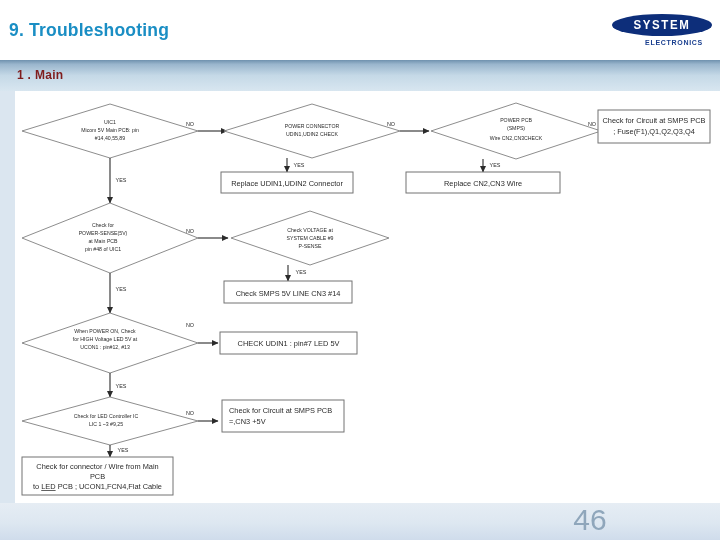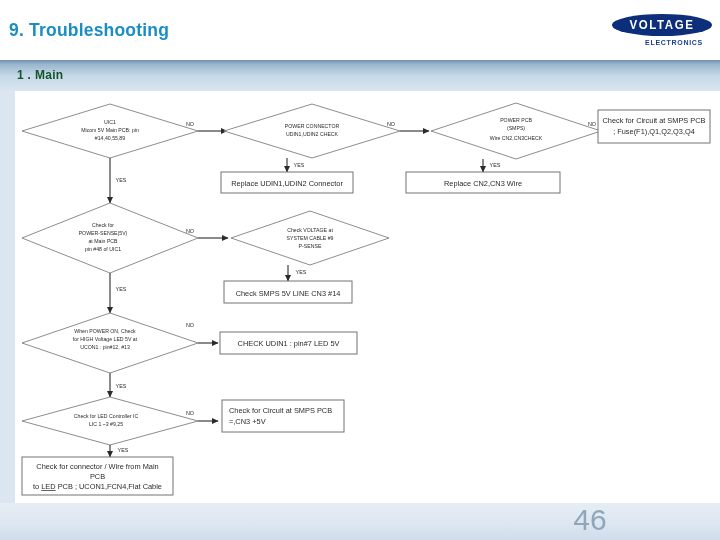--- a/index.html
+++ b/index.html
@@ -34,21 +34,21 @@
     color:#1a3f8f;font-size:7px;font-weight:bold;letter-spacing:.7px;
   }
 
   
   .band{
     position:absolute;left:0;top:60px;width:720px;height:31px;
     background:linear-gradient(to bottom,#6f91ae 0%,#9ab6cd 14%,#c5d9e7 50%,#d8e6f0 100%);
   }
   .band-label{
     position:absolute;left:17px;top:68px;
-    font-size:12px;font-weight:bold;color:#14532d;letter-spacing:.3px;
+    font-size:12px;font-weight:bold;color:#7f1d1d;letter-spacing:.3px;
   }
 
   
   .rail{
     position:absolute;left:0;top:91px;width:15px;height:412px;
     background:#dbe6f0;
   }
   .card{
     position:absolute;left:15px;top:91px;width:705px;height:412px;
     background:#ffffff;
@@ -78,21 +78,21 @@
 </style>
 </head>
 <body>
 
 <div class="slide">
 
   <div class="title">9. Troubleshooting</div>
 
   <div class="logo">
     <div class="ellipse">
-      <span>VOLTAGE</span>
+      <span>SYSTEM</span>
     </div>
     <div class="sub">ELECTRONICS</div>
   </div>
 
   <div class="band"></div>
   <div class="band-label">1 . Main</div>
 
   <div class="rail"></div>
   <div class="card"></div>
 

